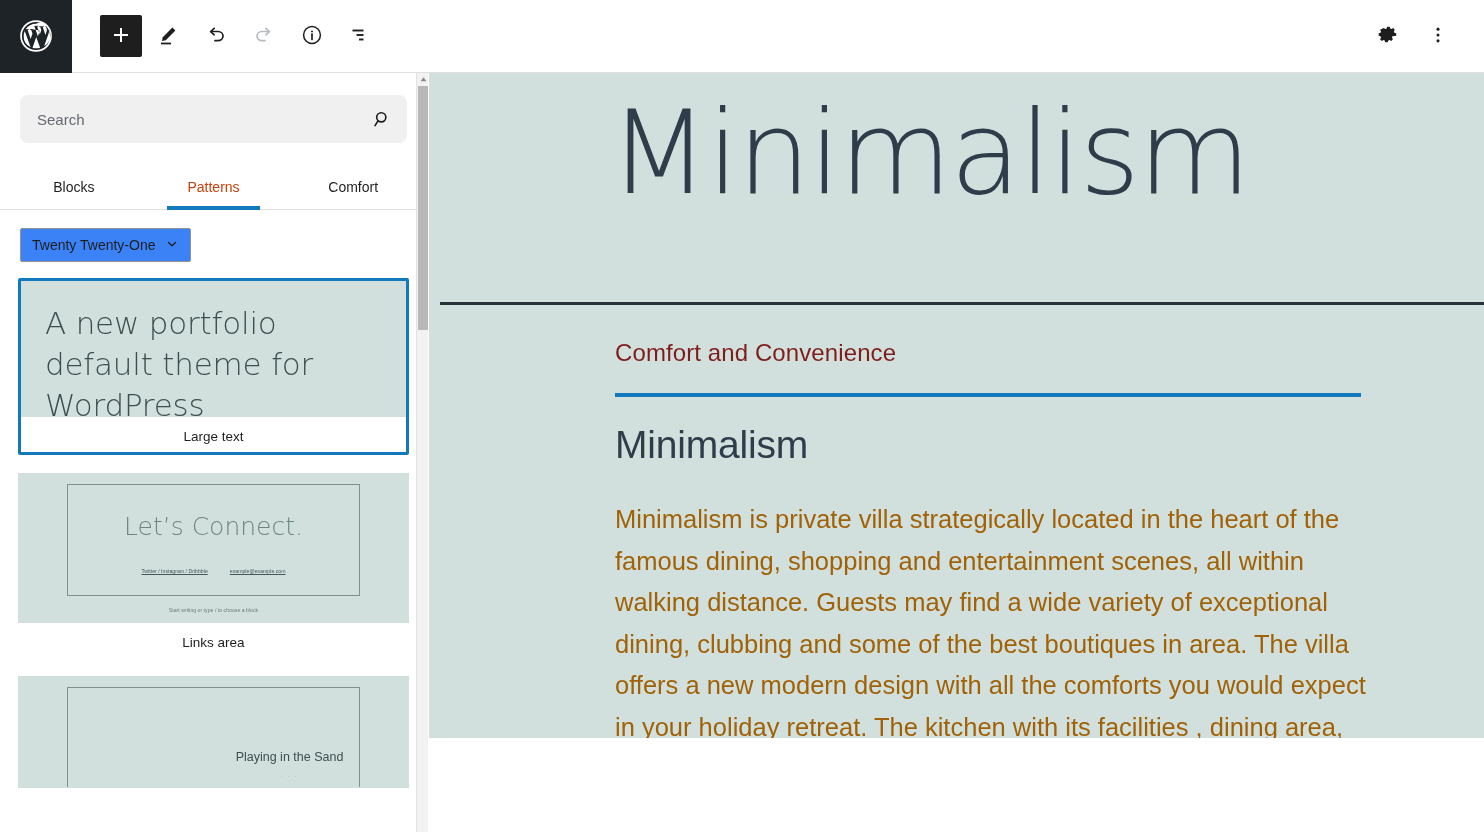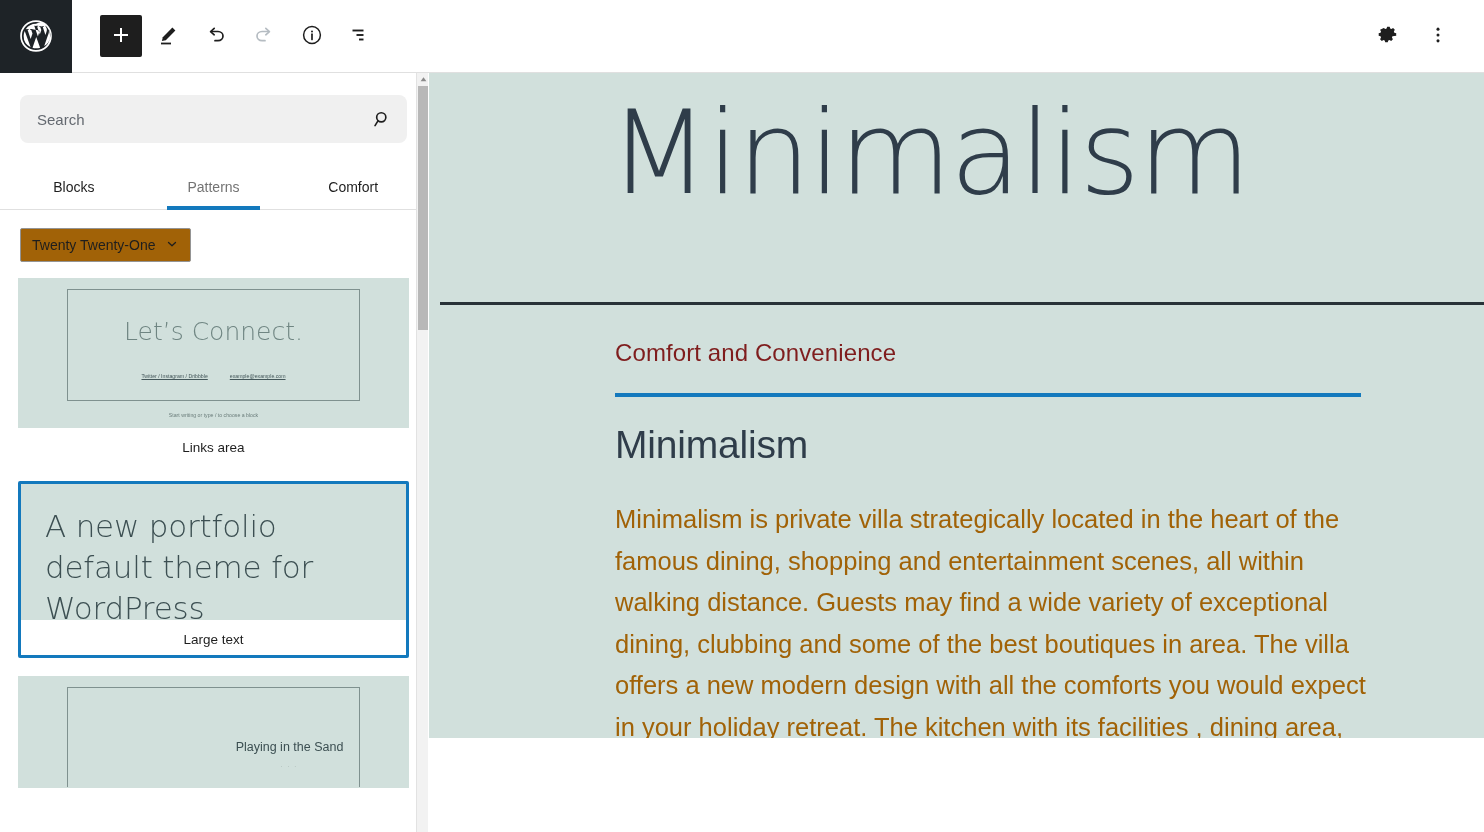--- a/index.html
+++ b/index.html
@@ -84,35 +84,35 @@
     flex: 1 1 0;
     text-align: center;
     font-size: 14px;
     color: #1e1e1e;
     padding: 14px 0 14px 0;
     cursor: pointer;
     position: relative;
     background: transparent; border: none;
     font-family: "Liberation Sans", sans-serif;
   }
-  .tab.active { color: #737373; font-weight: 400; }
+  .tab.active { color: #c2410c; font-weight: 400; }
   .tab.active::after {
     content: "";
     position: absolute; left: 17%; right: 17%; bottom: -1px;
     height: 4px; background: #1379bd;
   }
 
   .filter-row { padding: 18px 20px 0 20px; }
   .select-pill {
     display: inline-flex; align-items: center; gap: 10px;
     height: 34px;
     padding: 0 11px;
     border: 1px solid #949494;
     border-radius: 2px;
-    background: #a16207;
+    background: #3b82f6;
     font-size: 14px; color: #1e1e1e;
     cursor: pointer;
     font-family: "Liberation Sans", sans-serif;
   }
 
   .pattern-list { padding: 16px 18px 0 18px; }
   .pattern-card { margin-bottom: 18px; cursor: pointer; }
   .pattern-card .preview {
     background: #d1e0dc;
     border: 1px solid transparent;
@@ -170,21 +170,21 @@
     font-size: 5.2px; color: #6b7d7b;
     margin-top: 11px;
   }
 
   
   .card3-preview { height: 112px; padding: 10px 0 0 0; }
   .card3-inner {
     margin: 0 48px;
     height: 102px;
     border: 1px solid #7f918f;
-    display: flex; align-items: flex-start;
+    display: flex; align-items: center;
   }
   .card3-img {
     width: 152px;
     background:
       radial-gradient(ellipse 40px 26px at 42% 62%, #8a5a1e 0%, #a8731f 42%, rgba(168,115,31,0) 70%),
       radial-gradient(ellipse 34px 22px at 28% 84%, #f2efe2 0%, rgba(242,239,226,0) 72%),
       radial-gradient(ellipse 30px 20px at 72% 88%, #e7e2cf 0%, rgba(231,226,207,0) 70%),
       radial-gradient(ellipse 26px 20px at 86% 92%, #7e6f9c 0%, rgba(126,111,156,0) 72%),
       radial-gradient(ellipse 26px 18px at 58% 20%, #e98b6a 0%, rgba(233,139,106,0) 70%),
       radial-gradient(ellipse 30px 24px at 22% 18%, #6a5f92 0%, rgba(106,95,146,0) 72%),
@@ -395,41 +395,41 @@
       <span>
         <svg width="14" height="14" viewBox="0 0 24 24" fill="none" stroke="currentColor" stroke-width="2.2" stroke-linecap="round" stroke-linejoin="round" aria-hidden="true">
           <path d="M6 9.5l6 5.5 6-5.5"></path>
         </svg>
       </span>
     </div>
   </div>
 
   <div class="pattern-list">
 
+    <div class="pattern-card selected">
+      <div class="preview card1-preview">
+        <div class="card1-text">A new portfolio default theme for WordPress</div>
+      </div>
+      <div class="caption">Large text</div>
+    </div>
+
     <div class="pattern-card">
       <div class="preview card2-preview">
         <div class="card2-inner">
           <div class="card2-title">Let’s Connect.</div>
           <div class="card2-links">
             <span>Twitter / Instagram / Dribbble</span>
             <span>example@example.com</span>
           </div>
         </div>
         <div class="card2-ph">Start writing or type / to choose a block</div>
       </div>
       <div class="caption">Links area</div>
     </div>
 
-    <div class="pattern-card selected">
-      <div class="preview card1-preview">
-        <div class="card1-text">A new portfolio default theme for WordPress</div>
-      </div>
-      <div class="caption">Large text</div>
-    </div>
-
     <div class="pattern-card">
       <div class="preview card3-preview">
         <div class="card3-inner">
           <div class="card3-img"></div>
           <div class="card3-right">
             <div class="card3-title">Playing in the Sand</div>
             <div class="card3-sub">. . .</div>
           </div>
         </div>
       </div>

